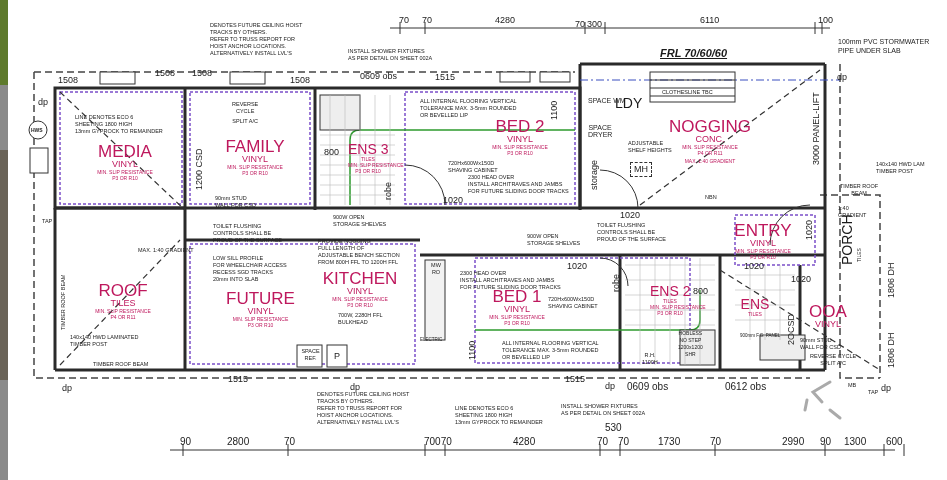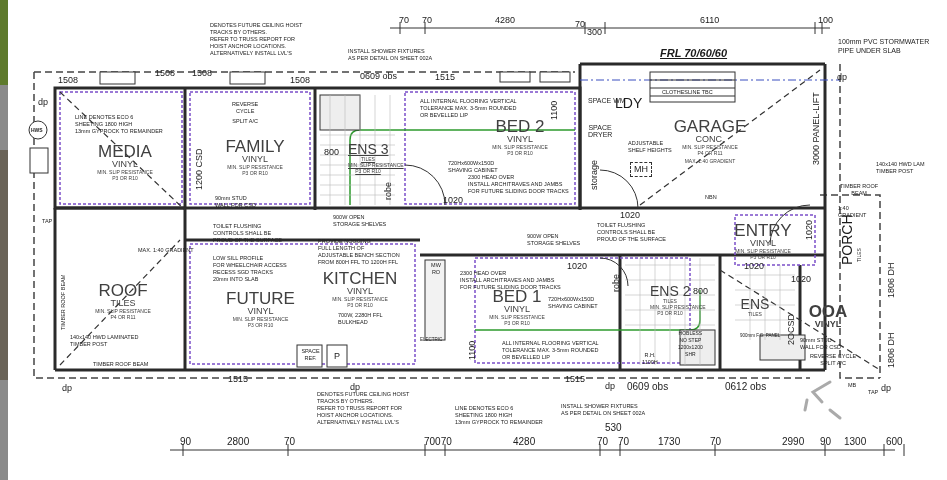--- a/index.html
+++ b/index.html
@@ -2,21 +2,21 @@
 <html><head>
 <meta charset="utf-8">
 <style>
   html,body{margin:0;padding:0;background:#ffffff;}
   body{width:947px;height:480px;overflow:hidden;position:relative;font-family:"Liberation Sans",sans-serif;color:#1a1a1a;}
   #plan{position:absolute;left:0;top:0;width:947px;height:480px;}
   .side-strip{position:absolute;left:0;top:0;width:8px;height:480px;background:#8a8a8a;}
   .side-strip .g1{position:absolute;left:0;top:0;width:8px;height:85px;background:#5e7a2c;}
   .side-strip .g2{position:absolute;left:0;top:150px;width:8px;height:230px;background:#6a6358;}
   .lbl{position:absolute;white-space:nowrap;line-height:1;}
-  .room{font-weight:400;color:#404040;text-align:center;}
+  .room{font-weight:400;color:#be185d;text-align:center;}
   .room-big{font-size:17px;}
   .room-med{font-size:14px;}
   .floor{font-size:9px;}
   .slip{font-size:5px;line-height:6px;text-align:center;}
   .note{font-size:5.5px;line-height:7px;color:#222;}
   .note-lg{font-size:7px;line-height:8.5px;color:#222;}
   .dim{font-size:9px;color:#222;}
   .dim-lg{font-size:10px;color:#222;}
   .frl{font-size:11px;font-weight:700;font-style:italic;text-decoration:underline;}
   .vert{transform:rotate(-90deg);transform-origin:left top;}
@@ -160,21 +160,21 @@
 <div class="lbl note-lg" style="left:838px;top:38px;">
   <div>100mm PVC STORMWATER</div>
     <div>PIPE UNDER SLAB</div>
 </div>
 <div class="lbl frl" style="left:660px;top:48px;">FRL 70/60/60</div>
 
 <div class="lbl dim" style="left:399px;top:16px;">70</div>
 <div class="lbl dim" style="left:422px;top:16px;">70</div>
 <div class="lbl dim" style="left:495px;top:16px;">4280</div>
 <div class="lbl dim" style="left:575px;top:20px;">70</div>
-<div class="lbl dim" style="left:587px;top:28px;">300</div>
+<div class="lbl dim" style="left:587px;top:20px;">300</div>
 <div class="lbl dim" style="left:700px;top:16px;">6110</div>
 <div class="lbl dim" style="left:818px;top:16px;">100</div>
 
 <div class="lbl dim" style="left:58px;top:76px;">1508</div>
 <div class="lbl dim" style="left:155px;top:69px;">1508</div>
 <div class="lbl dim" style="left:192px;top:69px;">1508</div>
 <div class="lbl dim" style="left:290px;top:76px;">1508</div>
 <div class="lbl dim" style="left:360px;top:72px;">0609 obs</div>
 <div class="lbl dim" style="left:435px;top:73px;">1515</div>
 <div class="lbl dim" style="left:228px;top:375px;">1515</div>
@@ -203,21 +203,21 @@
   <div>REVERSE</div>
     <div>CYCLE</div>
     <div style="margin-top:3px">SPLIT A/C</div>
 </div>
 <div class="lbl dim vert" style="left:195px;top:190px;">1200 CSD</div>
 <div class="lbl note" style="left:215px;top:195px;">
   <div>90mm STUD</div>
     <div>WALL FOR CSD</div>
 </div>
 
-<div class="lbl room" style="left:348px;top:142px;width:40px;text-decoration:underline;">
+<div class="lbl room" style="left:348px;top:142px;width:40px;">
   <div class="room-med">ENS 3</div>
   <div class="slip">TILES</div>
   <div class="slip">MIN. SLIP RESISTANCE</div>
   <div class="slip">P3 OR R10</div>
 </div>
 <div class="lbl dim" style="left:324px;top:148px;">800</div>
 <div class="lbl dim vert" style="left:384px;top:200px;">robe</div>
 <div class="lbl dim" style="left:443px;top:196px;">1020</div>
 
 <div class="lbl note" style="left:420px;top:98px;">
@@ -247,21 +247,21 @@
 <div class="lbl room-med" style="left:615px;top:96px;">LDY</div>
 <div class="lbl dim vert" style="left:590px;top:190px;">storage</div>
 <div class="lbl note" style="left:628px;top:140px;">
   <div>ADJUSTABLE</div>
     <div>SHELF HEIGHTS</div>
 </div>
 <div class="lbl dim" style="left:630px;top:162px;border:1px dashed #333;padding:2px 3px;">MH</div>
 <div class="lbl note" style="left:662px;top:89px;">CLOTHESLINE TBC</div>
 
 <div class="lbl room" style="left:665px;top:118px;width:90px;">
-  <div class="room-big">GARAGE</div>
+  <div class="room-big">NOGGING</div>
   <div class="floor">CONC.</div>
   <div class="slip">MIN. SLIP RESISTANCE</div>
   <div class="slip">P4 OR R11</div>
   <div class="slip" style="margin-top:2px">MAX. 1:40 GRADIENT</div>
 </div>
 <div class="lbl dim vert" style="left:812px;top:165px;">3000 PANEL-LIFT</div>
 <div class="lbl note" style="left:705px;top:194px;">NBN</div>
 <div class="lbl dim" style="left:620px;top:211px;">1020</div>
 
 <div class="lbl note" style="left:876px;top:161px;">
@@ -396,21 +396,21 @@
 </div>
 <div class="lbl dim vert" style="left:805px;top:240px;">1020</div>
 <div class="lbl dim" style="left:744px;top:262px;">1020</div>
 <div class="lbl dim" style="left:791px;top:275px;">1020</div>
 <div class="lbl room" style="left:740px;top:297px;width:30px;">
   <div class="room-med">ENS</div>
   <div class="slip">TILES</div>
 </div>
 <div class="lbl note" style="left:740px;top:332px;font-size:4.5px;">900mm F.G. PANEL</div>
 <div class="lbl dim vert" style="left:787px;top:345px;">2ОCSD</div>
-<div class="lbl room" style="left:803px;top:303px;width:50px;font-weight:bold;">
+<div class="lbl room" style="left:803px;top:303px;width:50px;">
   <div class="room-big">OOA</div>
   <div class="floor">VINYL</div>
 </div>
 <div class="lbl note" style="left:800px;top:337px;">
   <div>90mm STUD</div>
     <div>WALL FOR CSD</div>
 </div>
 <div class="lbl note" style="left:810px;top:353px;text-align:center;">
   <div>REVERSE CYCLE</div>
     <div>SPLIT A/C</div>

